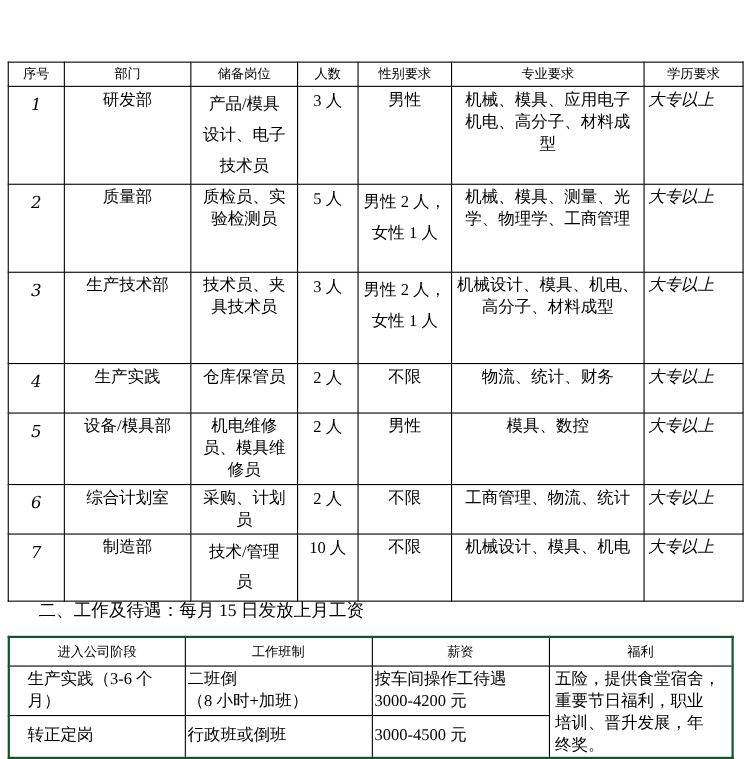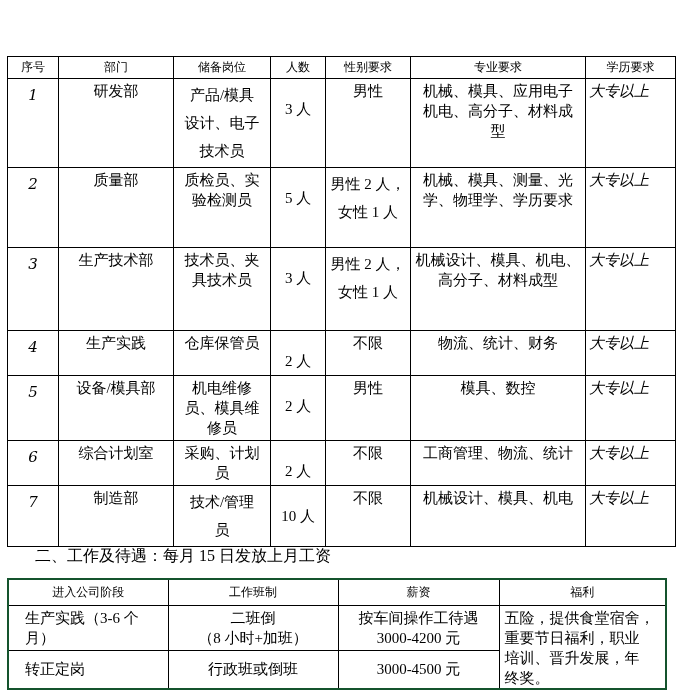--- a/index.html
+++ b/index.html
@@ -19,30 +19,30 @@
   
   .t-recruit{top:56px;width:668px;}
   .t-recruit td{
     vertical-align:top;text-align:center;
     white-space:pre-line;line-height:20px;padding:2px 2px;
   }
   .t-recruit td.no{
     font-style:italic;font-family:"DejaVu Serif",serif;
     padding-top:6px;font-size:15px;
   }
-  .t-recruit td.count{padding-top:20px;}
+  .t-recruit td.count{padding-top:3px;}
   .t-recruit td.edu{text-align:left;padding-left:3px;font-style:italic;}
   .t-recruit td.loose{line-height:28px;}
   .t-recruit td.tall{line-height:28px;}
 
   
   .t-work{top:578px;width:658px;border:2px solid #14532d;}
   .t-work td{
     vertical-align:middle;white-space:pre-line;line-height:20px;
-    padding:1px 2px;text-align:center;
+    padding:1px 2px;text-align:left;
   }
   .t-work td.stage{text-align:left;padding-left:16px;}
   .t-work td.welfare{
     text-align:left;vertical-align:top;padding:2px 2px 0 5px;line-height:20px;margin-left:40px;
   }
 </style>
 </head>
 <body>
 
 <div class="page">
@@ -83,21 +83,21 @@
     </tr>
     <tr style="height:80px">
       <td class="no">2</td>
       <td class="dept">质量部</td>
       <td class="post">质检员、实
 验检测员</td>
       <td class="count">5 人</td>
       <td class="gender tall">男性 2 人，
 女性 1 人</td>
       <td class="major">机械、模具、测量、光
-学、物理学、学历要求</td>
+学、物理学、工商管理</td>
       <td class="edu">大专以上</td>
     </tr>
     <tr style="height:83px">
       <td class="no">3</td>
       <td class="dept">生产技术部</td>
       <td class="post">技术员、夹
 具技术员</td>
       <td class="count">3 人</td>
       <td class="gender tall">男性 2 人，
 女性 1 人</td>

